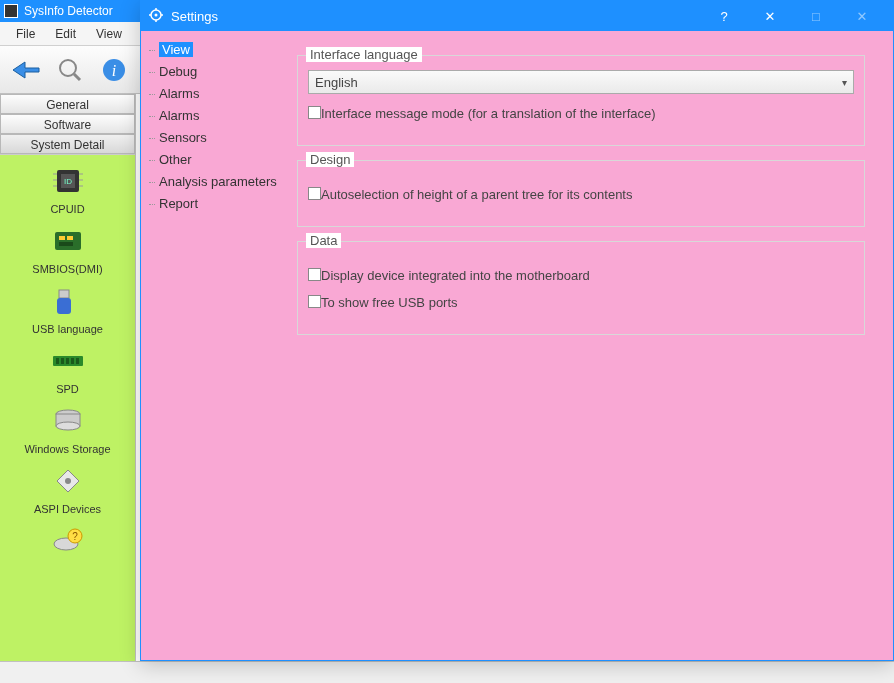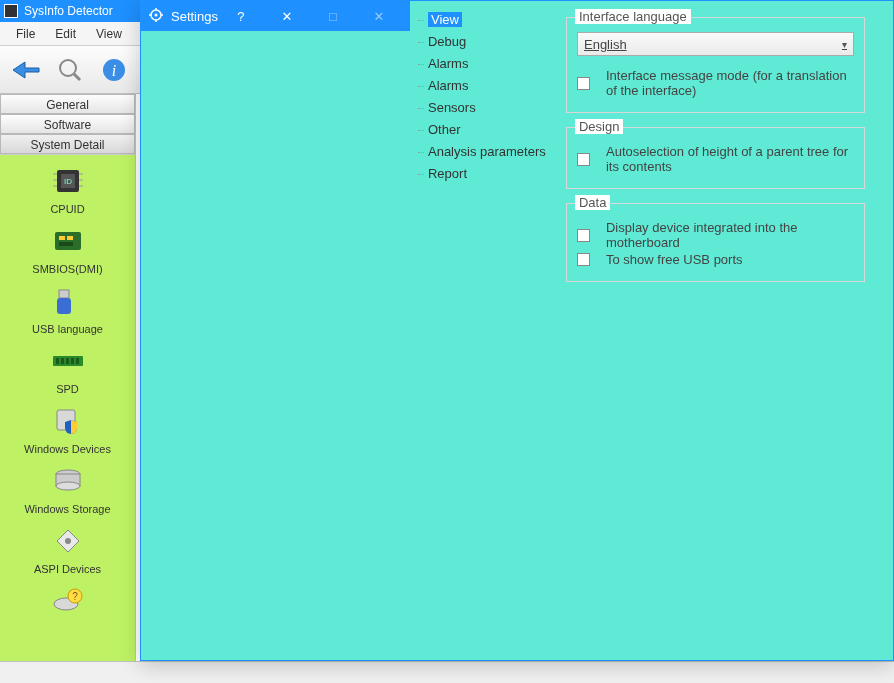--- a/index.html
+++ b/index.html
@@ -27,39 +27,39 @@
   .side-item { text-align: center; margin: 8px 0; font-size: 11px; }
   .side-item .ic { width: 36px; height: 36px; margin: 0 auto 4px; display:flex; align-items:center; justify-content:center; }
 
   .content-area { flex: 1; background: #fff; position: relative; }
   .scrollbar-v { position:absolute; right:0; top:0; width:17px; bottom:0; background:#f0f0f0; border-left:1px solid #ddd;}
   .scrollbar-v .arrow { height:17px; display:flex; align-items:center; justify-content:center; color:#666; font-size:9px;}
 
   .statusbar { height:22px; background:#f0f0f0; border-top:1px solid #c0c0c0; }
 
   
-  .settings-dialog { position: absolute; left: 140px; top: 0; width: 754px; height: 661px; background: #5eead4; border: 1px solid #1e90ff; box-shadow: 0 4px 20px rgba(0,0,0,0.2); display:flex; flex-direction:row; }
+  .settings-dialog { position: absolute; left: 140px; top: 0; width: 754px; height: 661px; background: #f9a8d4; border: 1px solid #1e90ff; box-shadow: 0 4px 20px rgba(0,0,0,0.2); display:flex; flex-direction:column; }
   .dlg-titlebar { height: 30px; background: #1e90ff; color: #fff; display: flex; align-items: center; padding: 0 8px; font-size: 13px; }
   .dlg-titlebar .gear { margin-right: 8px; }
   .dlg-tb-right { margin-left: auto; display:flex; }
   .dlg-tb-btn { width: 46px; height: 30px; display:flex; align-items:center; justify-content:center; color:#fff; font-family: "Segoe UI Symbol", sans-serif; }
   .dlg-tb-btn.disabled { opacity: 0.5; }
 
   .dlg-body { flex:1; display:flex; }
   .dlg-tree { width: 148px; padding: 8px 4px; border-right: 0; font-size: 13px; }
   .tree-item { padding: 2px 2px 2px 14px; position: relative; cursor: default; line-height:18px; }
   .tree-item::before { content: ""; position: absolute; left: 4px; top: 50%; width: 6px; border-top: 1px dotted #999; }
   .tree-item.selected span.lbl { background: #1e90ff; color: #fff; padding: 0 3px; }
 
-  .dlg-content { flex:1; padding: 16px 28px 8px 8px; font-size: 13px; color: #444; }
+  .dlg-content { flex:1; padding: 24px 28px 8px 8px; font-size: 13px; color: #444; }
   .group { border: 1px solid #d8d8d8; margin-bottom: 14px; padding: 14px 10px 12px; position: relative; }
   .group .legend { position: absolute; top: -9px; left: 8px; background: #fff; padding: 0 4px; font-size: 13px; color: #555; }
-  .combo { width: 100%; height: 24px; border: 1px solid #aaa; background: linear-gradient(#fafafa,#eaeaea); display:flex; align-items:center; padding: 0 6px; justify-content:space-between; margin-bottom: 12px; text-decoration: underline; }
+  .combo { width: 100%; height: 24px; border: 1px solid #aaa; background: linear-gradient(#fafafa,#eaeaea); display:flex; align-items:center; padding: 0 6px; justify-content:space-between; margin-bottom: 12px; }
   .combo .chev { color: #555; font-size: 10px; }
-  .chk-row { display:flex; align-items:center; gap:16px; margin: 2px 0; }
+  .chk-row { display:flex; align-items:flex-start; gap:0; margin: 12px 0; }
   .chk { width: 13px; height: 13px; border: 1px solid #888; background: #fff; flex-shrink:0; }
 </style>
 </head>
 <body>
 
 <div class="main-titlebar">
   <span class="icon-box"></span>
   <span>SysInfo Detector</span>
 </div>
 
@@ -157,30 +157,20 @@
               <g fill="#1a5a1a">
                 <rect x="5" y="14" width="3" height="6"></rect>
                 <rect x="10" y="14" width="3" height="6"></rect>
                 <rect x="15" y="14" width="3" height="6"></rect>
                 <rect x="20" y="14" width="3" height="6"></rect>
                 <rect x="25" y="14" width="3" height="6"></rect>
               </g>
             </svg>
           </div>
         <div>SPD</div>
-      </div>
-      <div class="side-item">
-        <div class="ic">
-            <svg width="34" height="34">
-              <rect x="6" y="6" width="18" height="20" fill="#d8d8d8" stroke="#888" rx="2"></rect>
-              <path d="M20 16 l6 2 v6 a6 6 0 0 1 -6 6 a6 6 0 0 1 -6 -6 v-6 z" fill="#2060c0"></path>
-              <path d="M20 16 l6 2 v6 a6 6 0 0 1 -6 6 z" fill="#ffcc33"></path>
-            </svg>
-          </div>
-        <div>Windows Devices</div>
       </div>
       <div class="side-item">
         <div class="ic">
             <svg width="34" height="34">
               <ellipse cx="17" cy="10" rx="12" ry="4" fill="#ccc" stroke="#888"></ellipse>
               <rect x="5" y="10" width="24" height="12" fill="#ccc" stroke="#888"></rect>
               <ellipse cx="17" cy="22" rx="12" ry="4" fill="#ddd" stroke="#888"></ellipse>
             </svg>
           </div>
         <div>Windows Storage</div>

